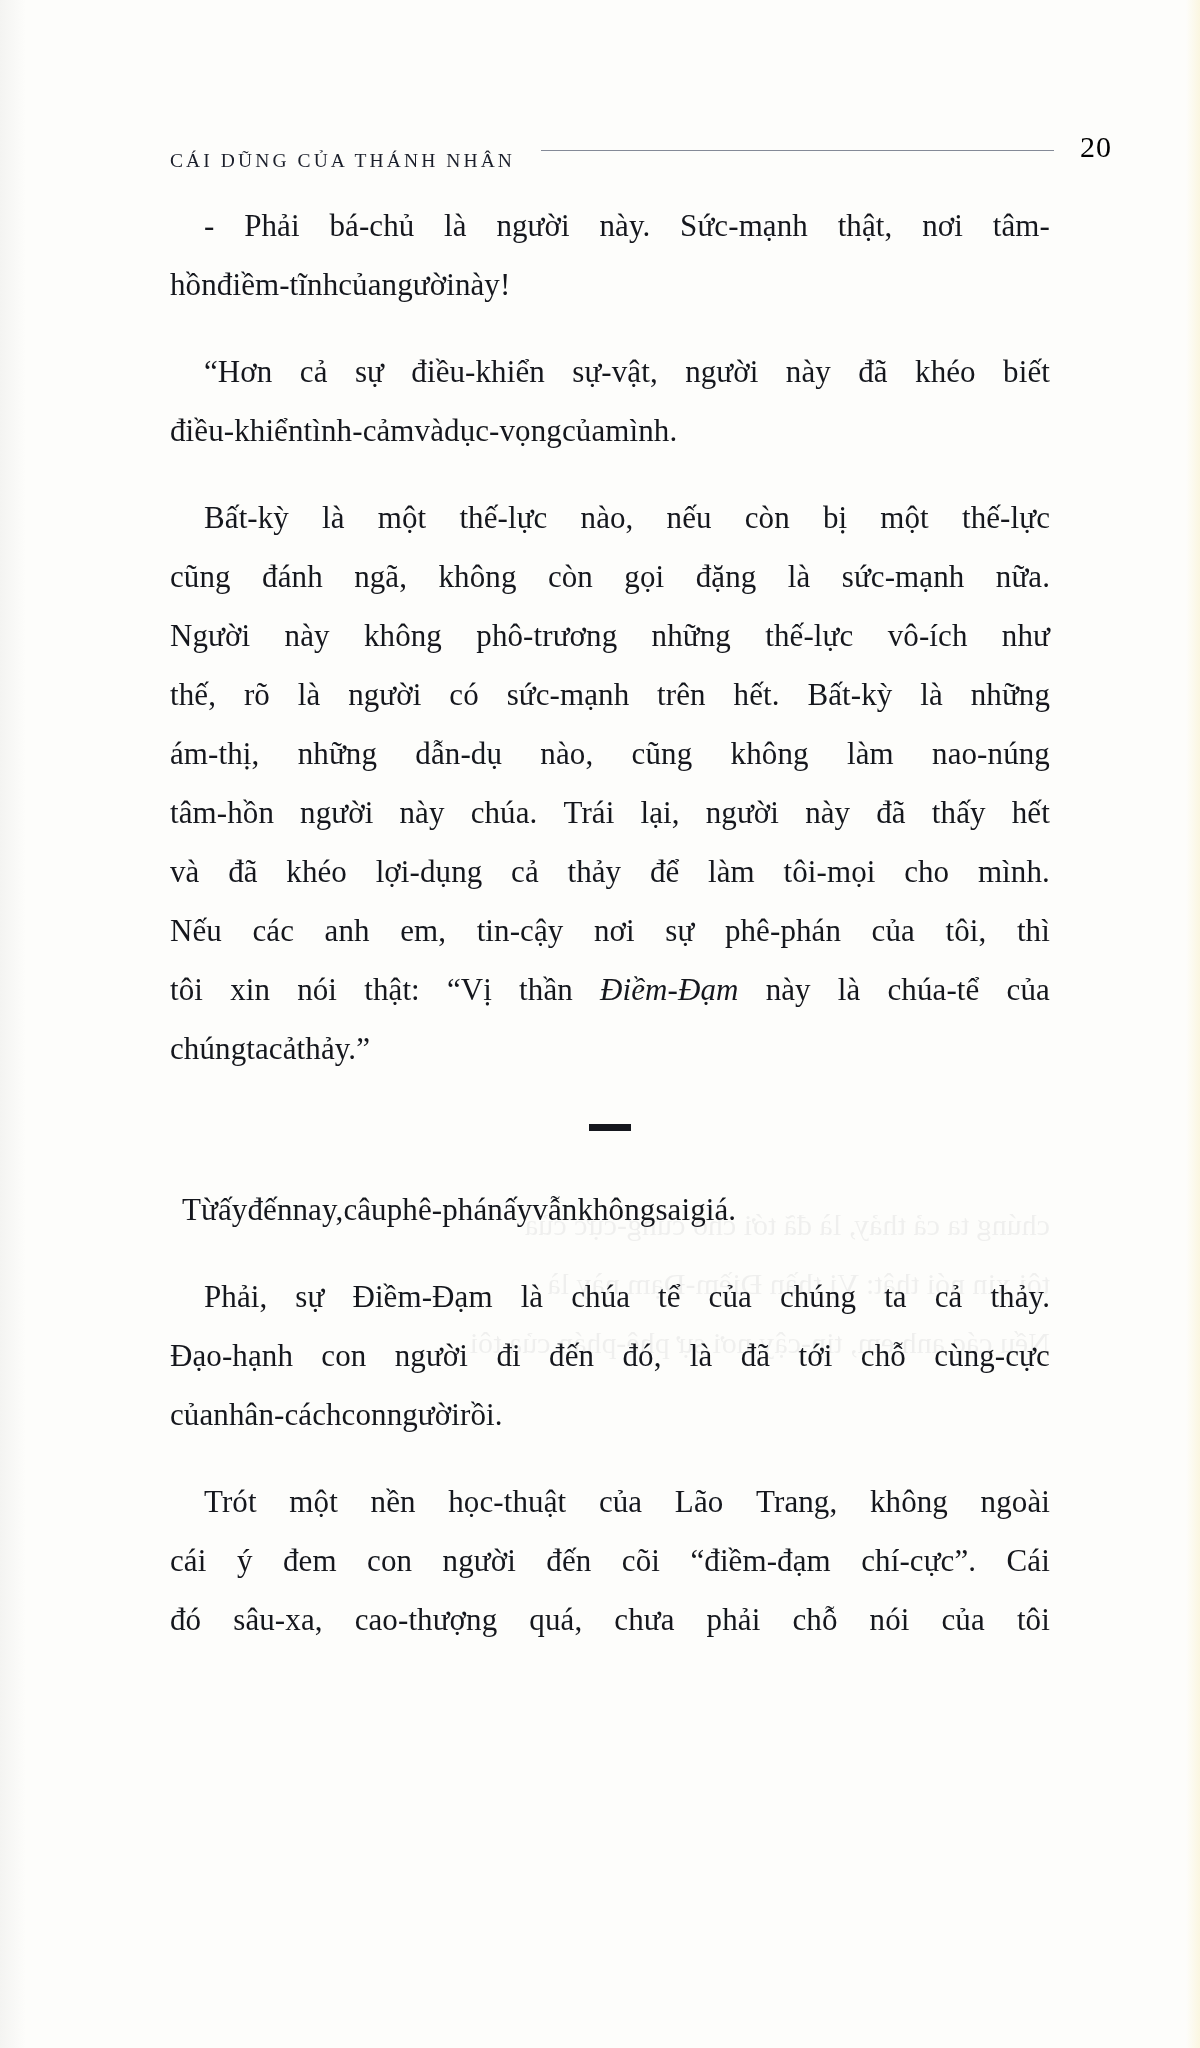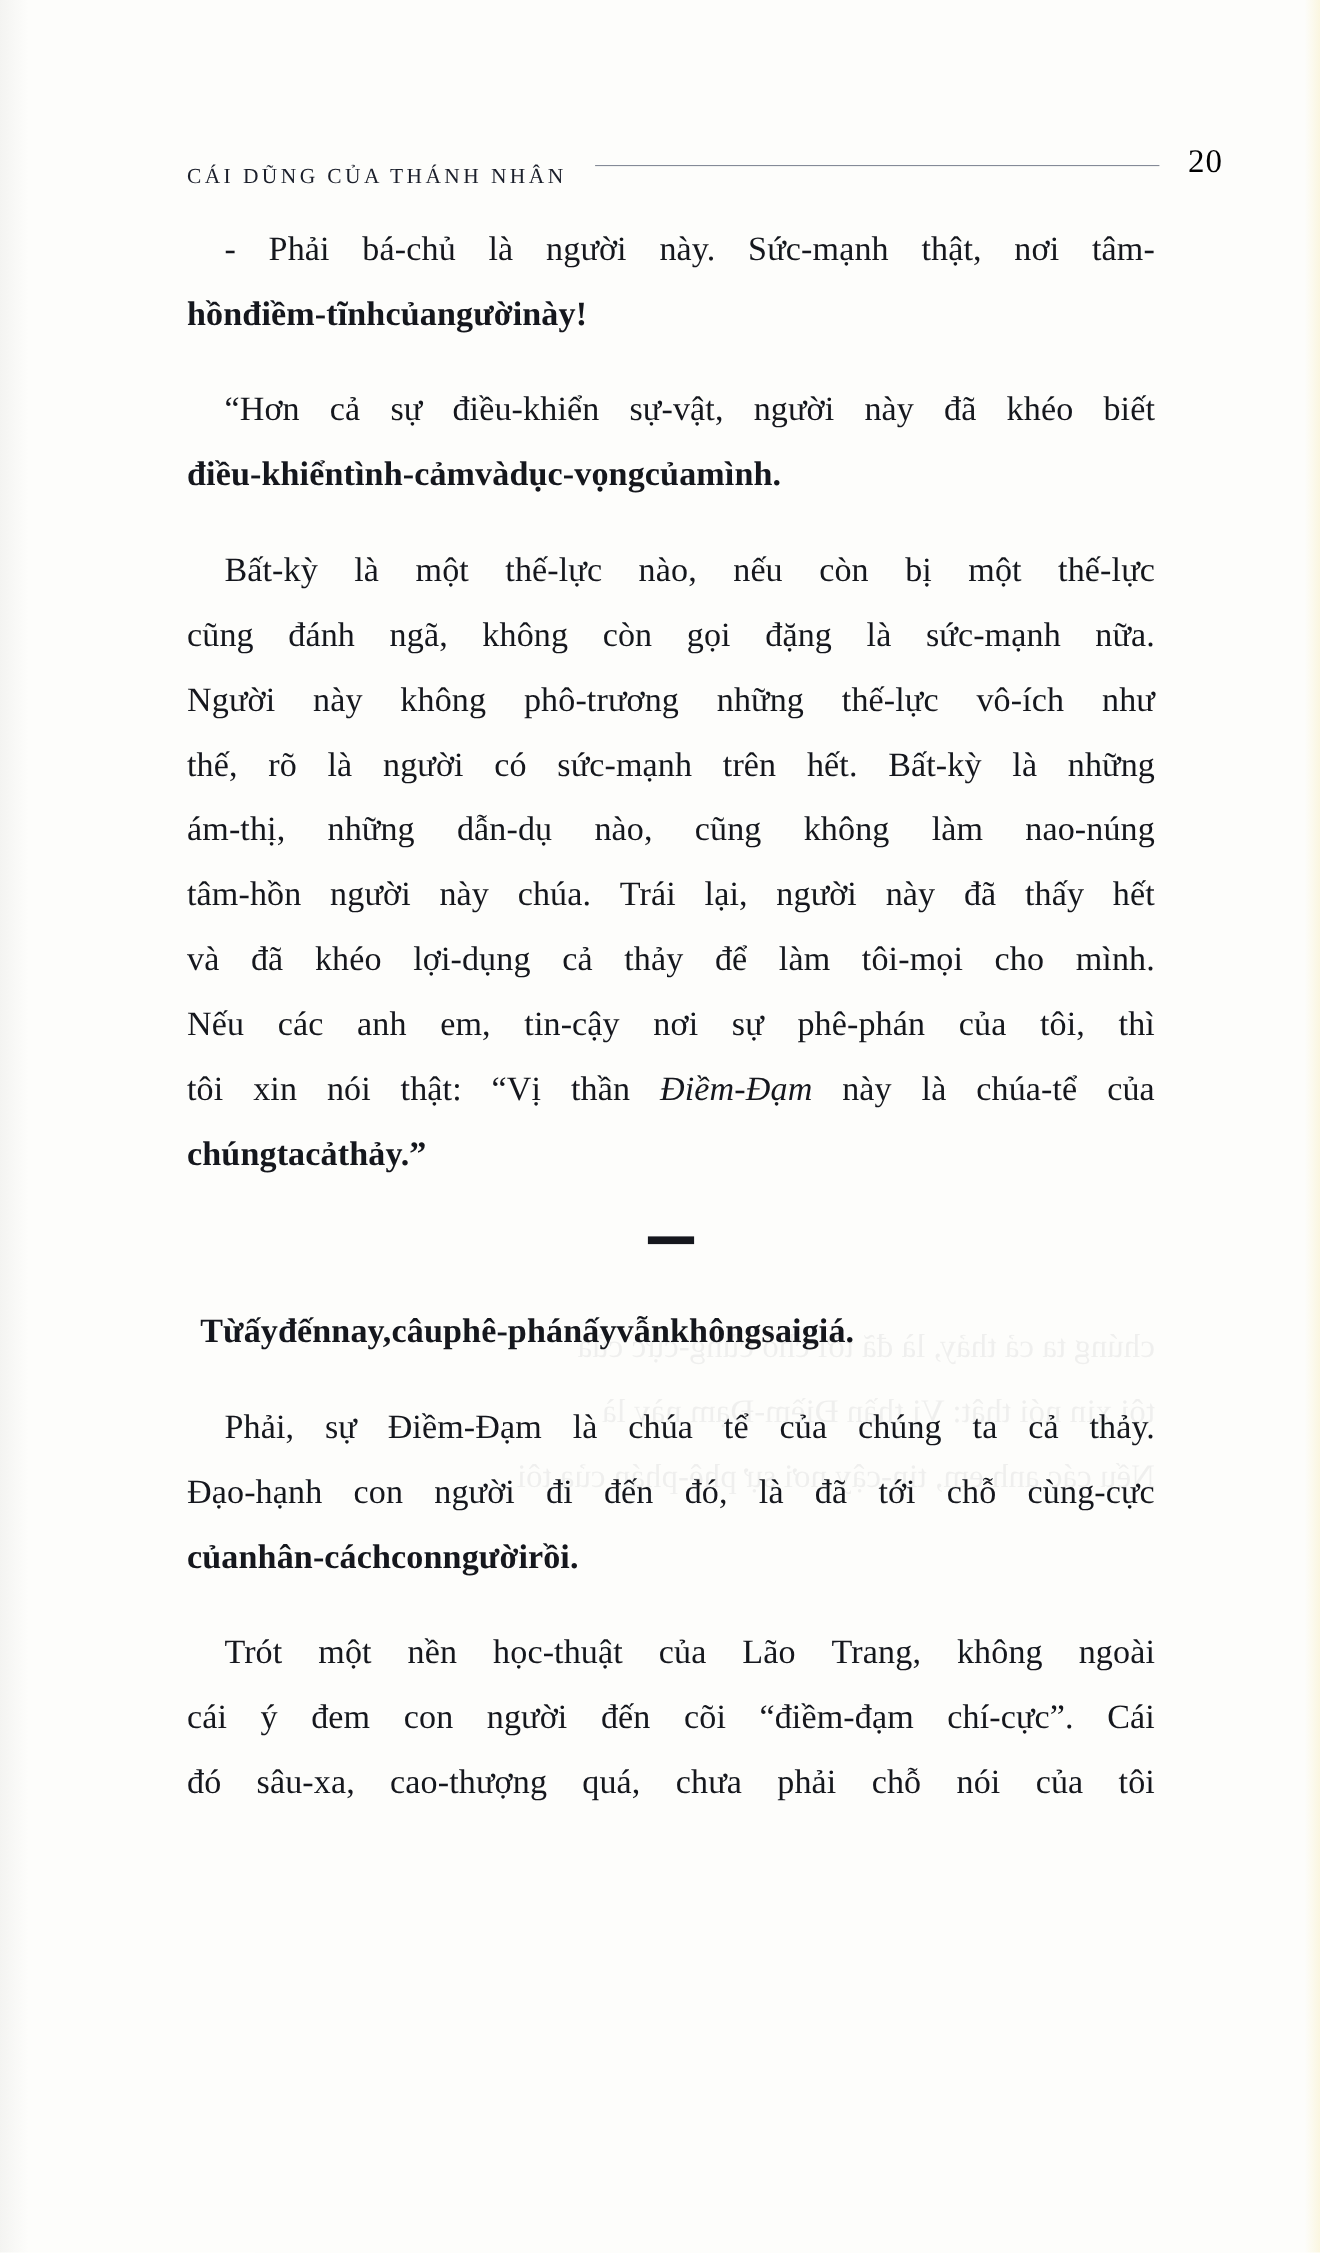--- a/index.html
+++ b/index.html
@@ -91,21 +91,20 @@
     line-height: 59px;
     white-space: pre;
     letter-spacing: 0.1px;
   }
   
   .ln.just {
     justify-content: space-between;
   }
   .ln.last {
     justify-content: flex-start;
-    font-weight: bold;
   }
   .ln .w {
     white-space: pre;
   }
   .ln.indent {
     padding-left: 34px;
   }
   .ln.indent-xs {
     padding-left: 12px;
     text-align: center;

